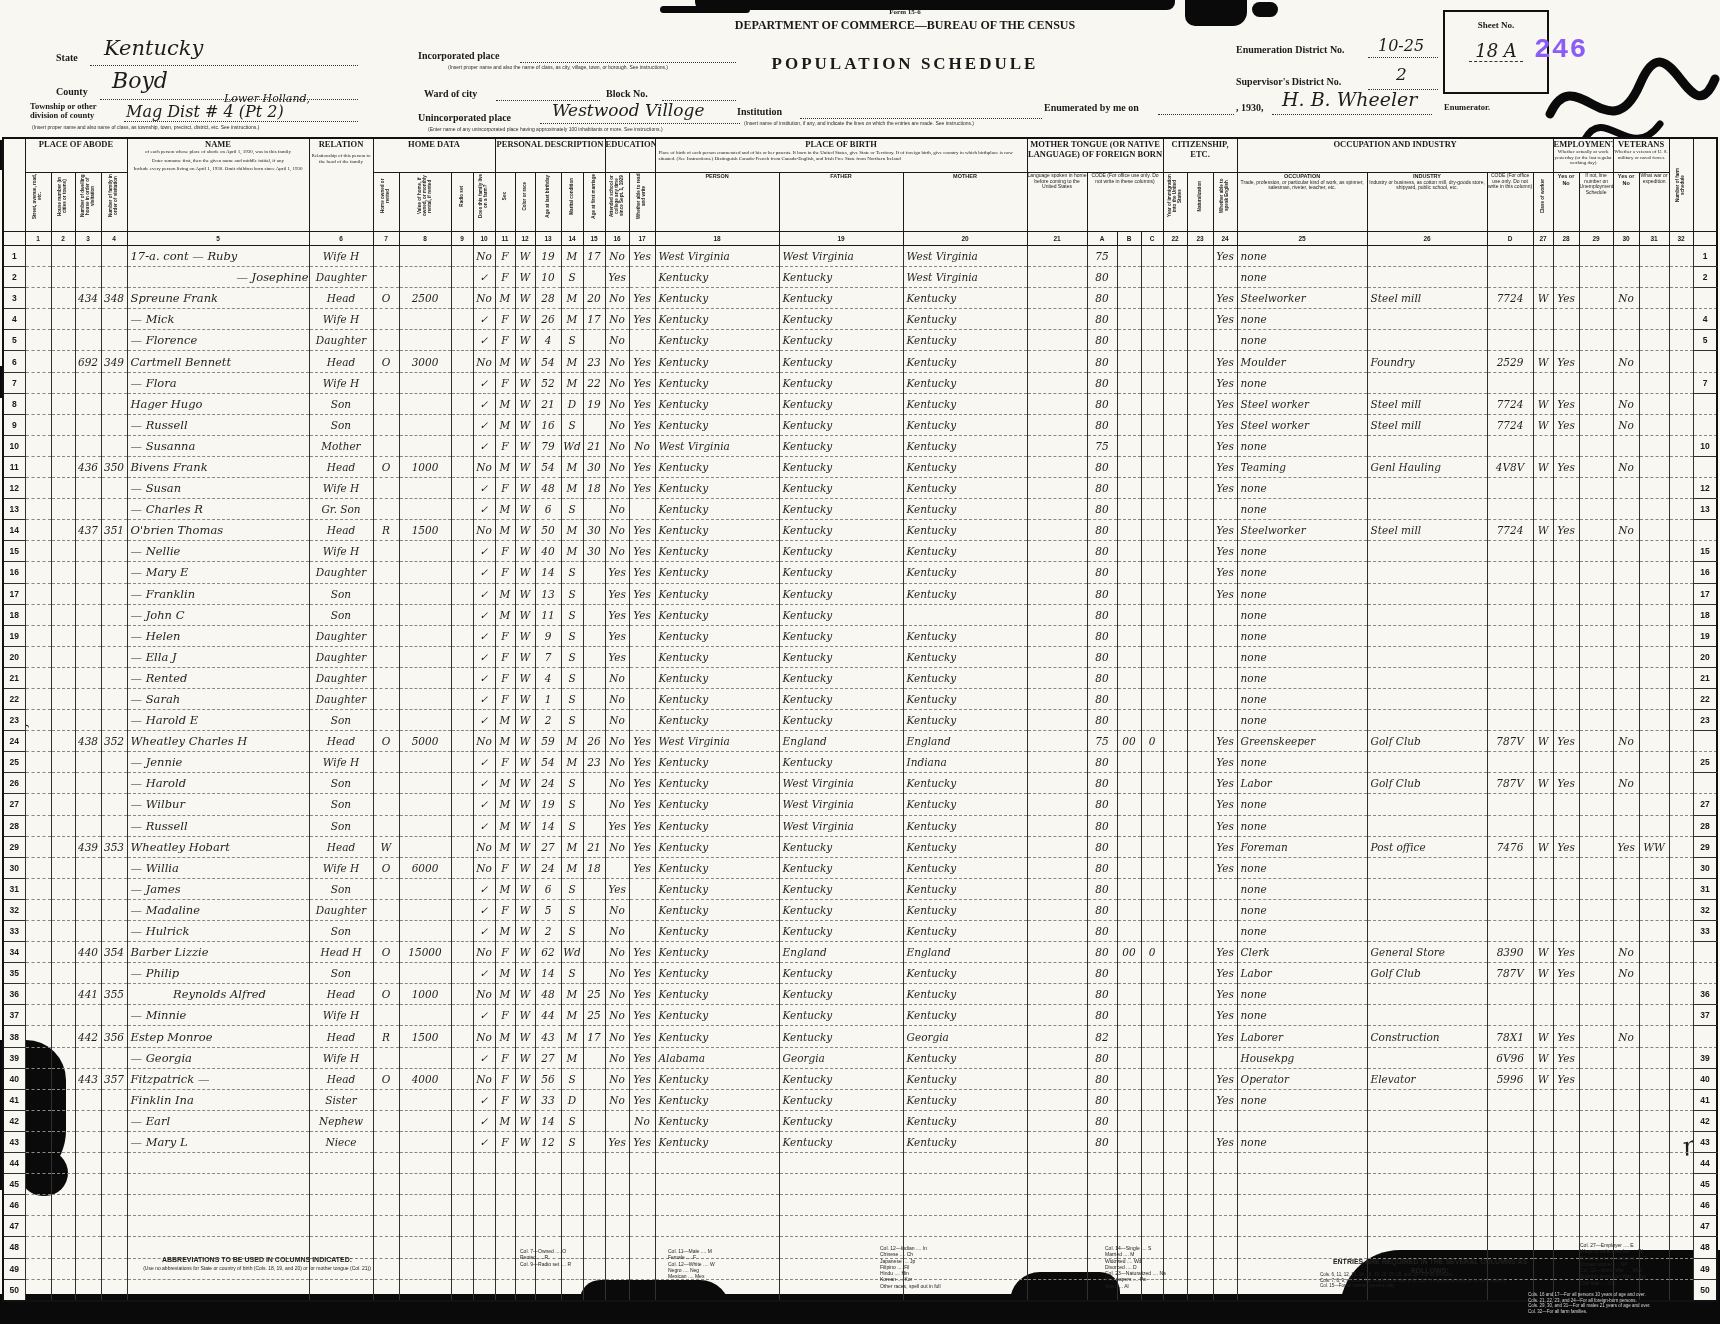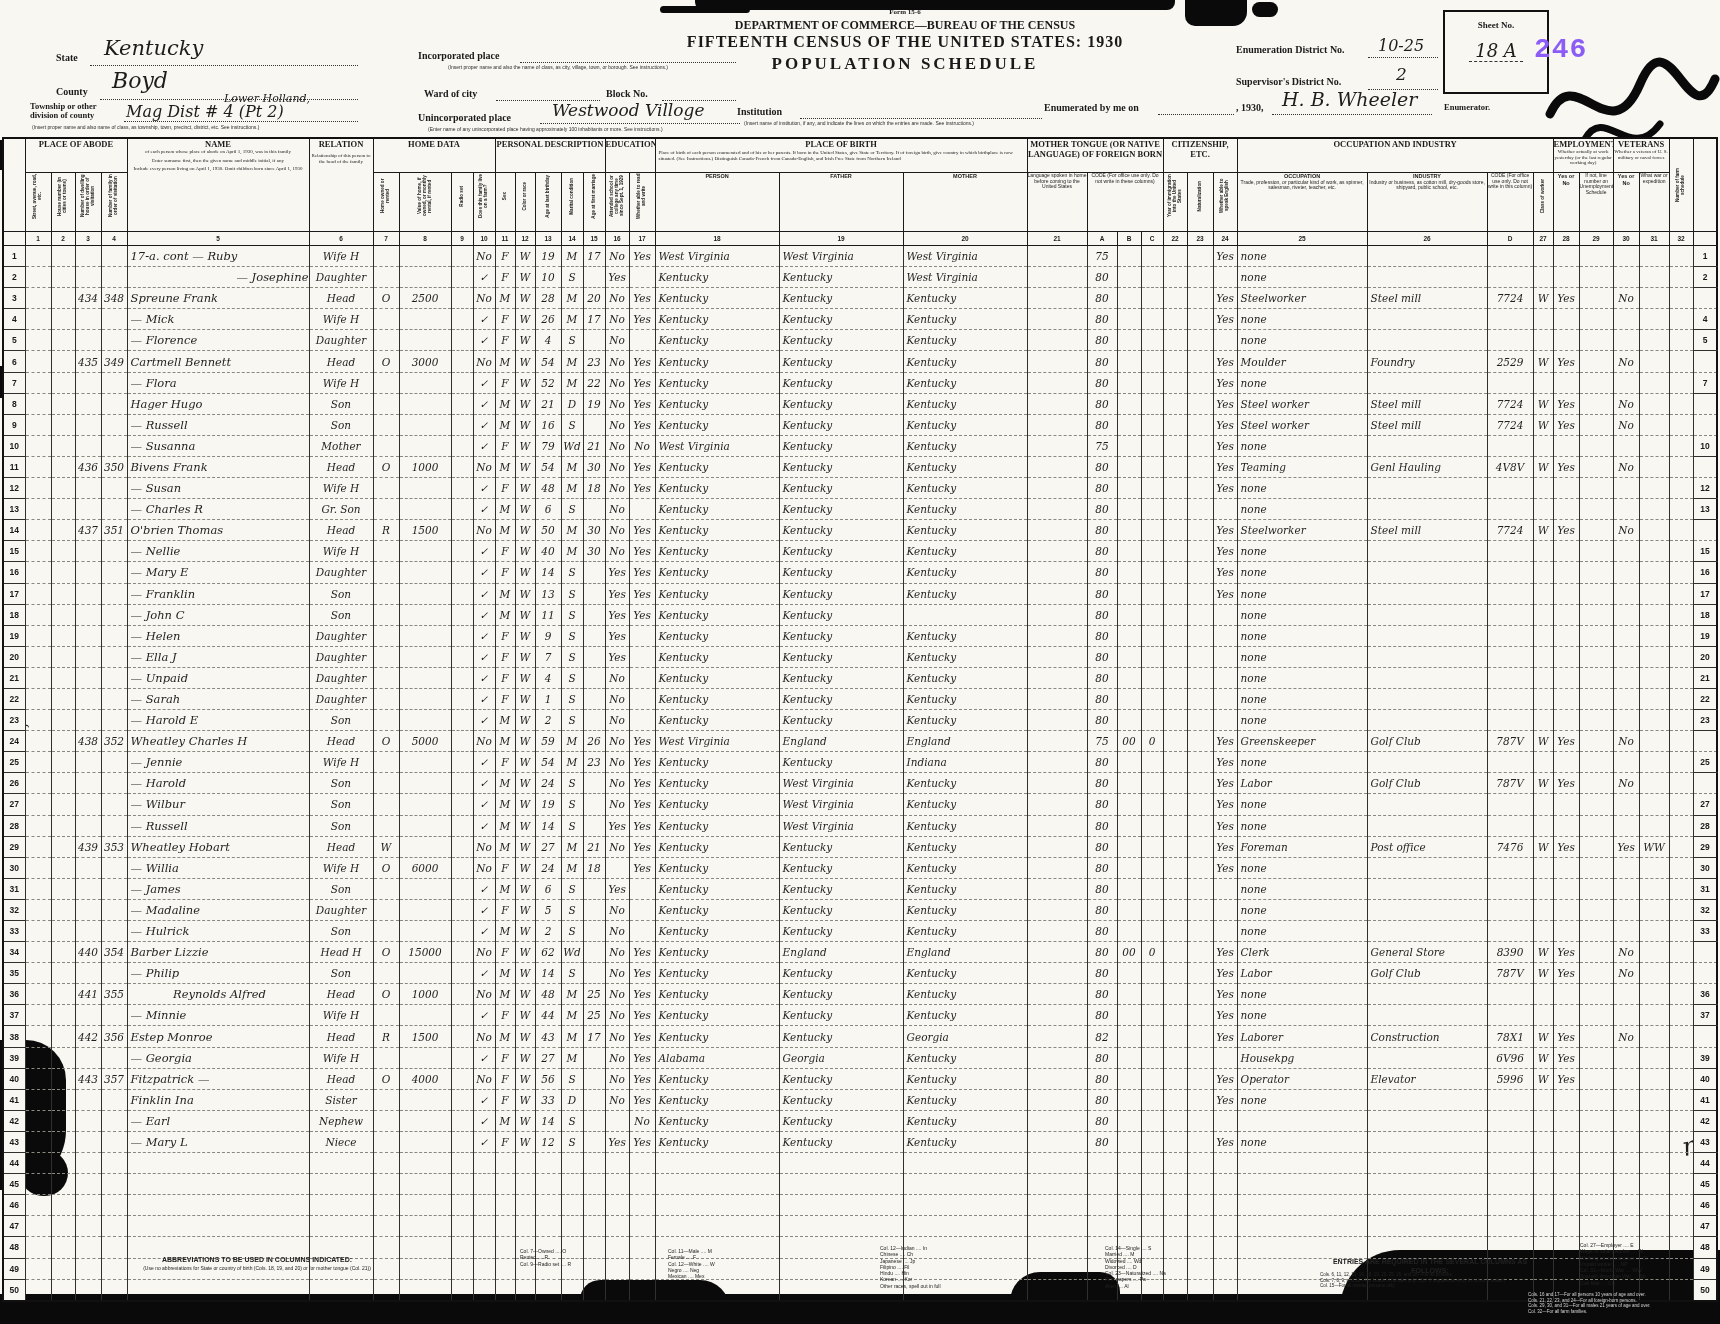--- a/index.html
+++ b/index.html
@@ -56,21 +56,20 @@
   <div class="blk" style="left:0;top:1294px;width:1720px;height:30px;"></div>
   <div class="blk" style="left:580px;top:1280px;width:150px;height:30px;border-radius:20px 30px 0 0;"></div>
   <div class="blk" style="left:1010px;top:1272px;width:110px;height:40px;border-radius:30px 20px 0 0;"></div>
   <div class="blk" style="left:1340px;top:1250px;width:380px;height:80px;border-radius:60px 0 0 0;"></div>
   <div class="abs hwv" style="left:1682px;top:1130px;font-size:26px;transform:rotate(-12deg);">
     <span>m</span>
   </div>
 
   <div class="abs ttl" style="left:625px;top:8px;font-size:7px;">Form 15-6</div>
   <div class="abs ttl" style="left:625px;top:18px;font-size:12px;">DEPARTMENT OF COMMERCE—BUREAU OF THE CENSUS</div>
-  <div class="abs ttl" style="left:625px;top:33px;font-size:16px;letter-spacing:1px;">FIFTEENTH CENSUS OF THE UNITED STATES:  1930</div>
   <div class="abs ttl" style="left:625px;top:54px;font-size:17px;letter-spacing:3px;">POPULATION SCHEDULE</div>
 
   <div class="abs lbl" style="left:56px;top:52px;">State</div>
   <div class="dot" style="left:90px;top:64px;width:268px;"></div>
   <div class="abs hwv" style="left:104px;top:36px;font-size:21px;">Kentucky</div>
 
   <div class="abs lbl" style="left:56px;top:86px;">County</div>
   <div class="dot" style="left:100px;top:98px;width:258px;"></div>
   <div class="abs hwv" style="left:112px;top:68px;font-size:22px;">Boyd</div>
 
@@ -572,21 +571,21 @@
           <td class="hw"></td>
           <td class="hw"></td>
           <td class="hw"></td>
           <td class="hw"></td>
           <td class="num">5</td>
         </tr>
         <tr>
           <td class="num">6</td>
           <td class="hw"></td>
           <td class="hw"></td>
-          <td class="hw">435</td>
+          <td class="hw">692</td>
           <td class="hw">349</td>
           <td class="hw lft" style="font-size: 11.5px;">Cartmell  Bennett</td>
           <td class="hw">Head</td>
           <td class="hw">O</td>
           <td class="hw">3000</td>
           <td class="hw"></td>
           <td class="hw">No</td>
           <td class="hw">M</td>
           <td class="hw">W</td>
           <td class="hw">54</td>
@@ -1179,21 +1178,21 @@
           <td class="hw"></td>
           <td class="hw"></td>
           <td class="num">20</td>
         </tr>
         <tr>
           <td class="num">21</td>
           <td class="hw"></td>
           <td class="hw"></td>
           <td class="hw"></td>
           <td class="hw"></td>
-          <td class="hw lft" style="font-size: 11.5px;">— Unpaid</td>
+          <td class="hw lft" style="font-size: 11.5px;">— Rented</td>
           <td class="hw">Daughter</td>
           <td class="hw"></td>
           <td class="hw"></td>
           <td class="hw"></td>
           <td class="hw">✓</td>
           <td class="hw">F</td>
           <td class="hw">W</td>
           <td class="hw">4</td>
           <td class="hw">S</td>
           <td class="hw"></td>

